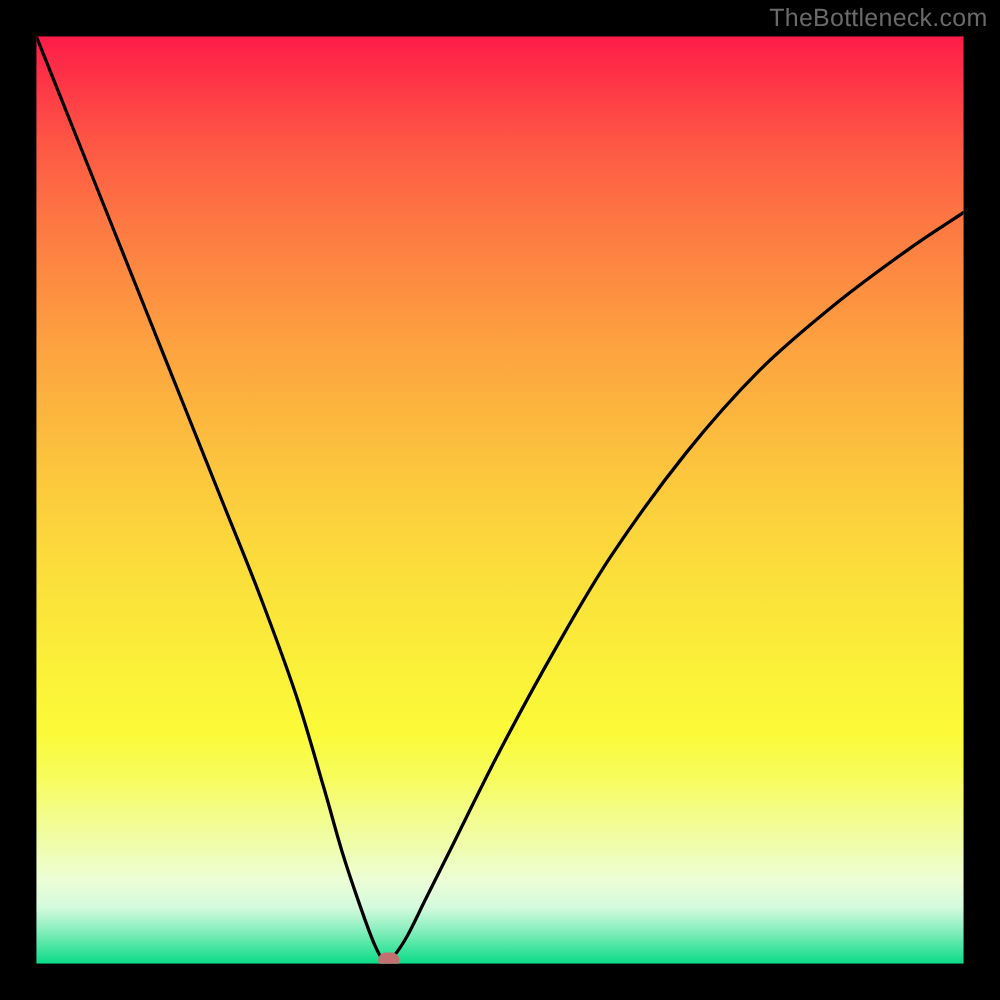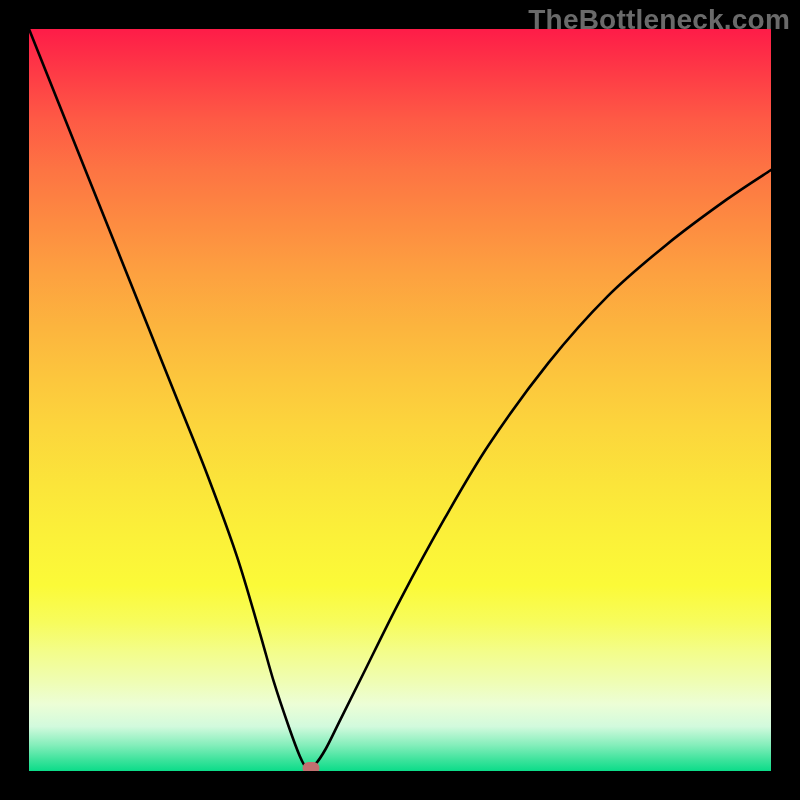--- a/index.html
+++ b/index.html
@@ -14,22 +14,22 @@
   .outer {
     position: absolute;
     top: 0; left: 0;
     width: 800px; height: 800px;
   }
   .watermark {
     position: absolute;
     top: 4px;
     right: 10px;
     color: #6a6a6a;
-    font-size: 28px;
-    font-weight: 700;
+    font-size: 20px;
+    font-weight: 400;
     letter-spacing: 0.2px;
     z-index: 10;
   }
   .plot-area {
     position: absolute;
     left: 29px;
     top: 29px;
     width: 742px;
     height: 742px;
     overflow: hidden;

